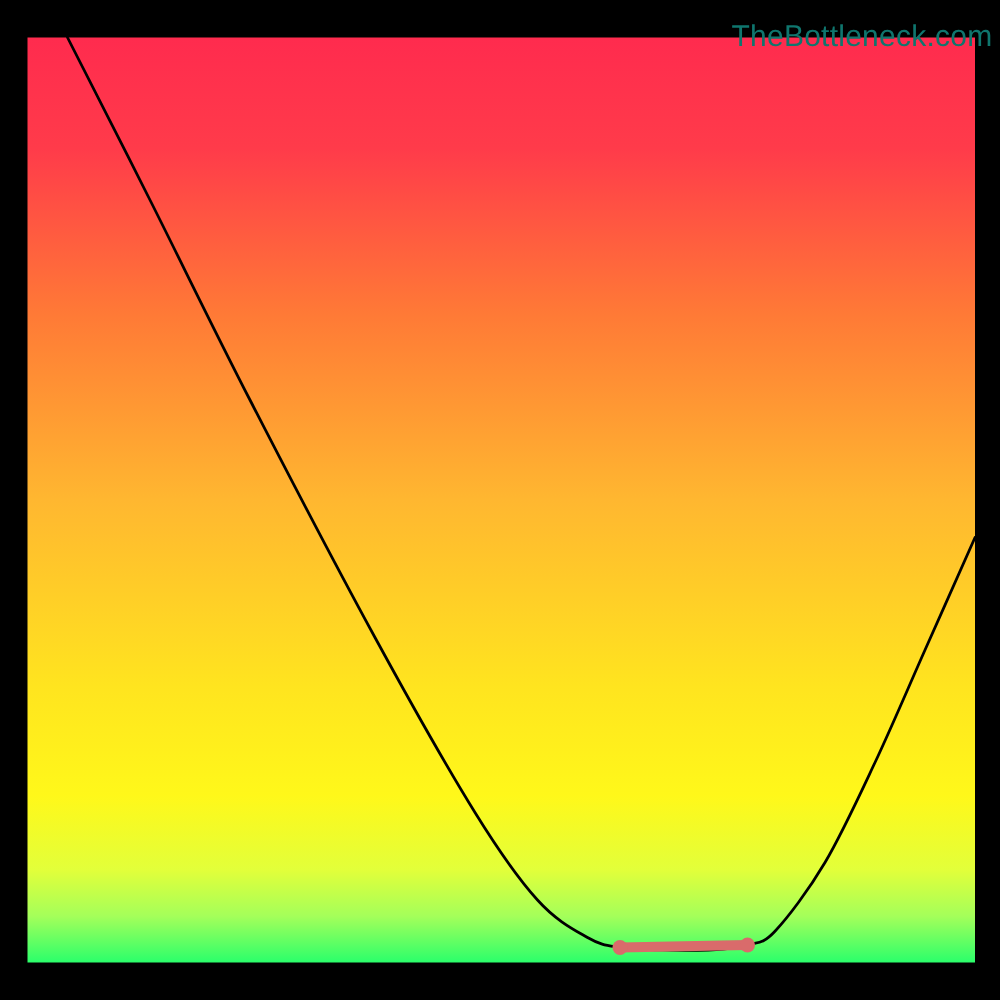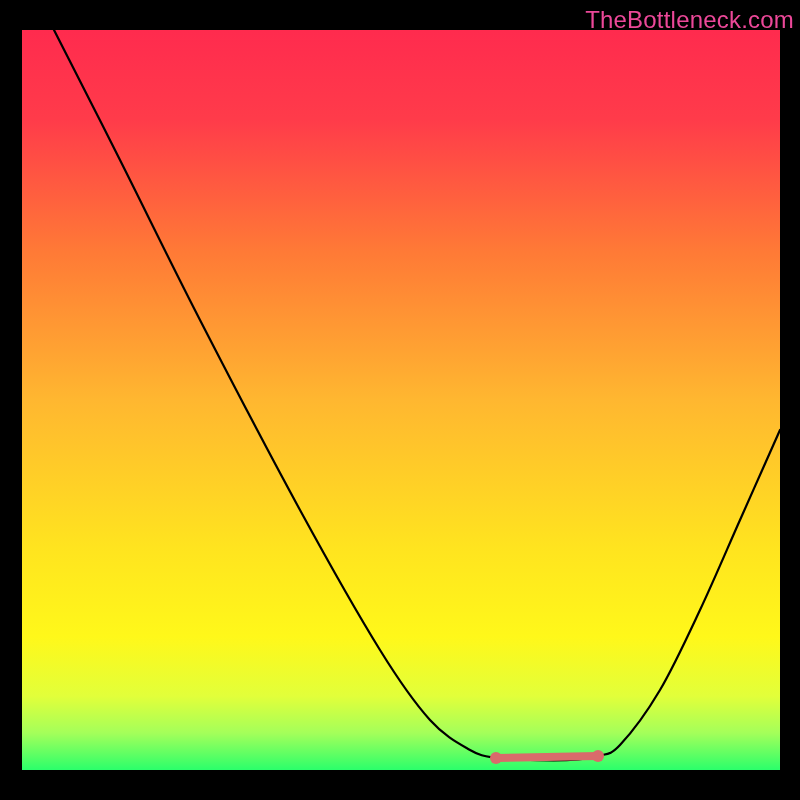--- a/index.html
+++ b/index.html
@@ -10,26 +10,26 @@
     background: #000;
     overflow: hidden;
   }
   .container {
     position: relative;
     width: 800px;
     height: 800px;
   }
   .watermark {
     position: absolute;
-    top: 6px;
+    top: 16px;
     right: 6px;
     font-family: Arial, Helvetica, sans-serif;
     font-size: 24px;
     font-weight: 400;
-    color: #ec4899;
+    color: #0f766e;
     letter-spacing: 0.2px;
     z-index: 10;
   }
   svg {
     position: absolute;
     top: 0;
     left: 0;
   }
 </style>
 </head>

